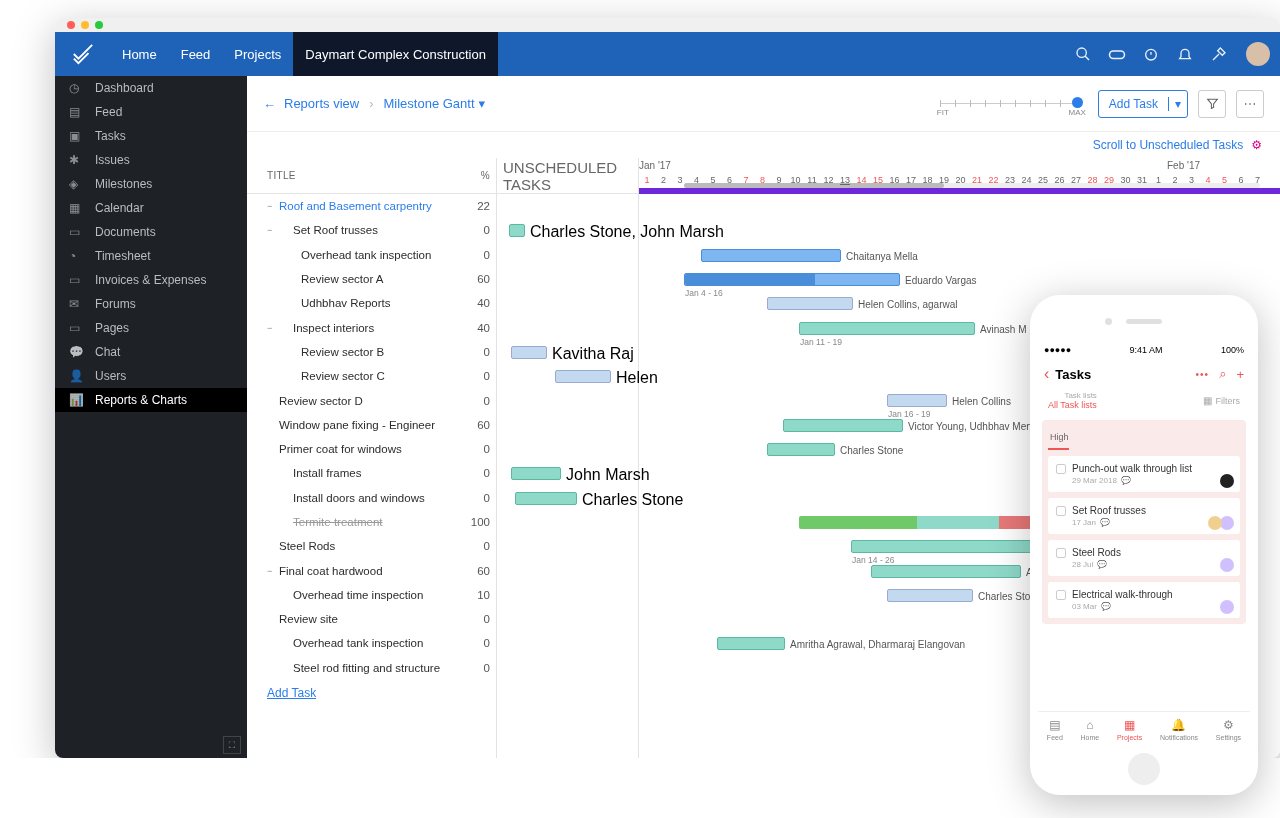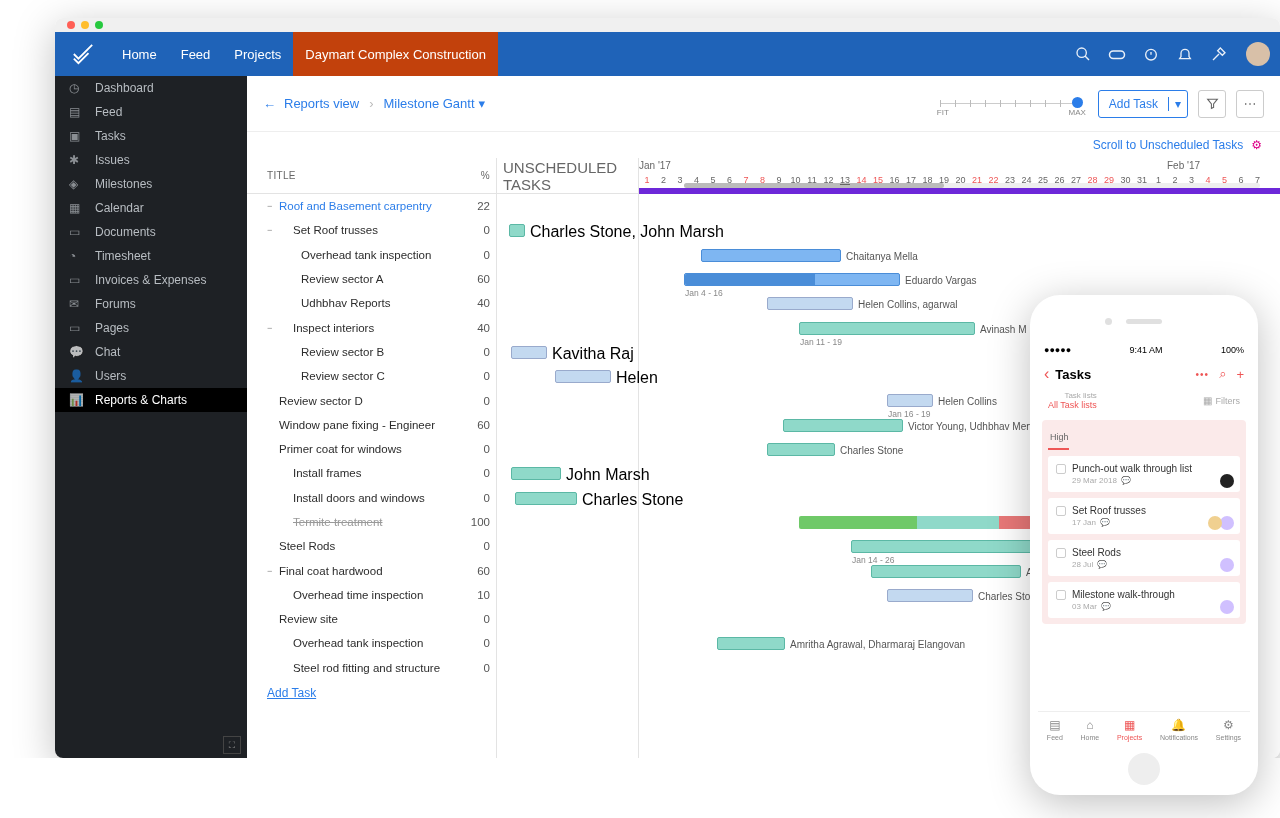--- a/index.html
+++ b/index.html
@@ -7,21 +7,21 @@
 
 .browser-frame { width: 1225px; height: 740px; margin: 18px 0 0 55px; border-radius: 8px; box-shadow: 0 10px 40px rgba(0,0,0,.25); overflow: hidden; background: #fff; }
 .browser-title { height: 14px; background: #f0f0f0; display: flex; align-items: center; padding-left: 12px; gap: 6px; }
 .dot { width: 8px; height: 8px; border-radius: 50%; }
 .dot.r { background: #ff5f56; } .dot.y { background: #ffbd2e; } .dot.g { background: #27c93f; }
 
 .topnav { height: 44px; background: #1f63b8; display: flex; align-items: center; color: #fff; font-size: 13px; }
 .topnav .logo { width: 55px; display: flex; align-items: center; justify-content: center; }
 .topnav .logo svg { width: 22px; height: 22px; }
 .topnav .nav-item { padding: 0 12px; height: 100%; display: flex; align-items: center; cursor: pointer; }
-.topnav .nav-item.active { background: #c2410c; }
+.topnav .nav-item.active { background: #0f172a; }
 .topnav .spacer { flex: 1; }
 .topnav .icon-btn { width: 34px; height: 34px; display: flex; align-items: center; justify-content: center; cursor: pointer; opacity: .9; }
 .topnav .avatar { width: 24px; height: 24px; border-radius: 50%; background: #d8c0a8; margin: 0 10px; }
 
 .app-body { display: flex; height: calc(100% - 58px); }
 
 .sidebar { width: 192px; background: #1e2125; color: #b8bdc2; font-size: 12px; overflow-y: auto; position: relative; }
 .side-item { display: flex; align-items: center; gap: 12px; padding: 6px 14px; cursor: pointer; height: 24px; }
 .side-item.active { background: #000; color: #fff; }
 .side-item .ico { width: 14px; height: 14px; opacity: .7; display: flex; align-items: center; }
@@ -454,21 +454,21 @@
                 <span class="lbl">Eduardo Vargas</span>
                 <span class="dt">Jan 4 - 16</span>
               </div>
               <div class="bar c-ltblue" style="top: 103.2px; left: 128px; width: 86px;">
                 <span class="lbl">Helen Collins, agarwal</span>
               </div>
               <div class="bar c-teal" style="top: 127.5px; left: 160px; width: 176px;">
                 <span class="lbl">Avinash M</span>
                 <span class="dt">Jan 11 - 19</span>
               </div>
-              <div class="bar c-ltblue" style="top: 200.4px; left: 248px; width: 46px;">
+              <div class="bar c-ltblue" style="top: 200.4px; left: 248px; width: 60px;">
                 <span class="lbl">Helen Collins</span>
                 <span class="dt">Jan 16 - 19</span>
               </div>
               <div class="bar c-teal" style="top: 224.7px; left: 144px; width: 120px;">
                 <span class="lbl">Victor Young, Udhbhav Menon</span>
               </div>
               <div class="bar c-teal" style="top: 249px; left: 128px; width: 68px;">
                 <span class="lbl">Charles Stone</span>
               </div>
               <div class="bar" style="top: 321.9px; left: 160px; width: 235px;">
@@ -549,21 +549,21 @@
           <div class="cb"></div>
           <div class="ct">
             <div class="t1">Steel Rods</div>
             <div class="t2">28 Jul &nbsp;💬</div>
           </div>
           <div class="av" style=""></div>
         </div>
         <div class="ph-card">
           <div class="cb"></div>
           <div class="ct">
-            <div class="t1">Milestone walk-through</div>
+            <div class="t1">Electrical walk-through</div>
             <div class="t2">03 Mar &nbsp;💬</div>
           </div>
           <div class="av" style=""></div>
         </div>
       </div>
   </div>
   <div class="ph-tabbar" id="phone-tabs">
       <div class="ph-tab">
         <span style="font-size:12px">▤</span>
         <span>Feed</span>

